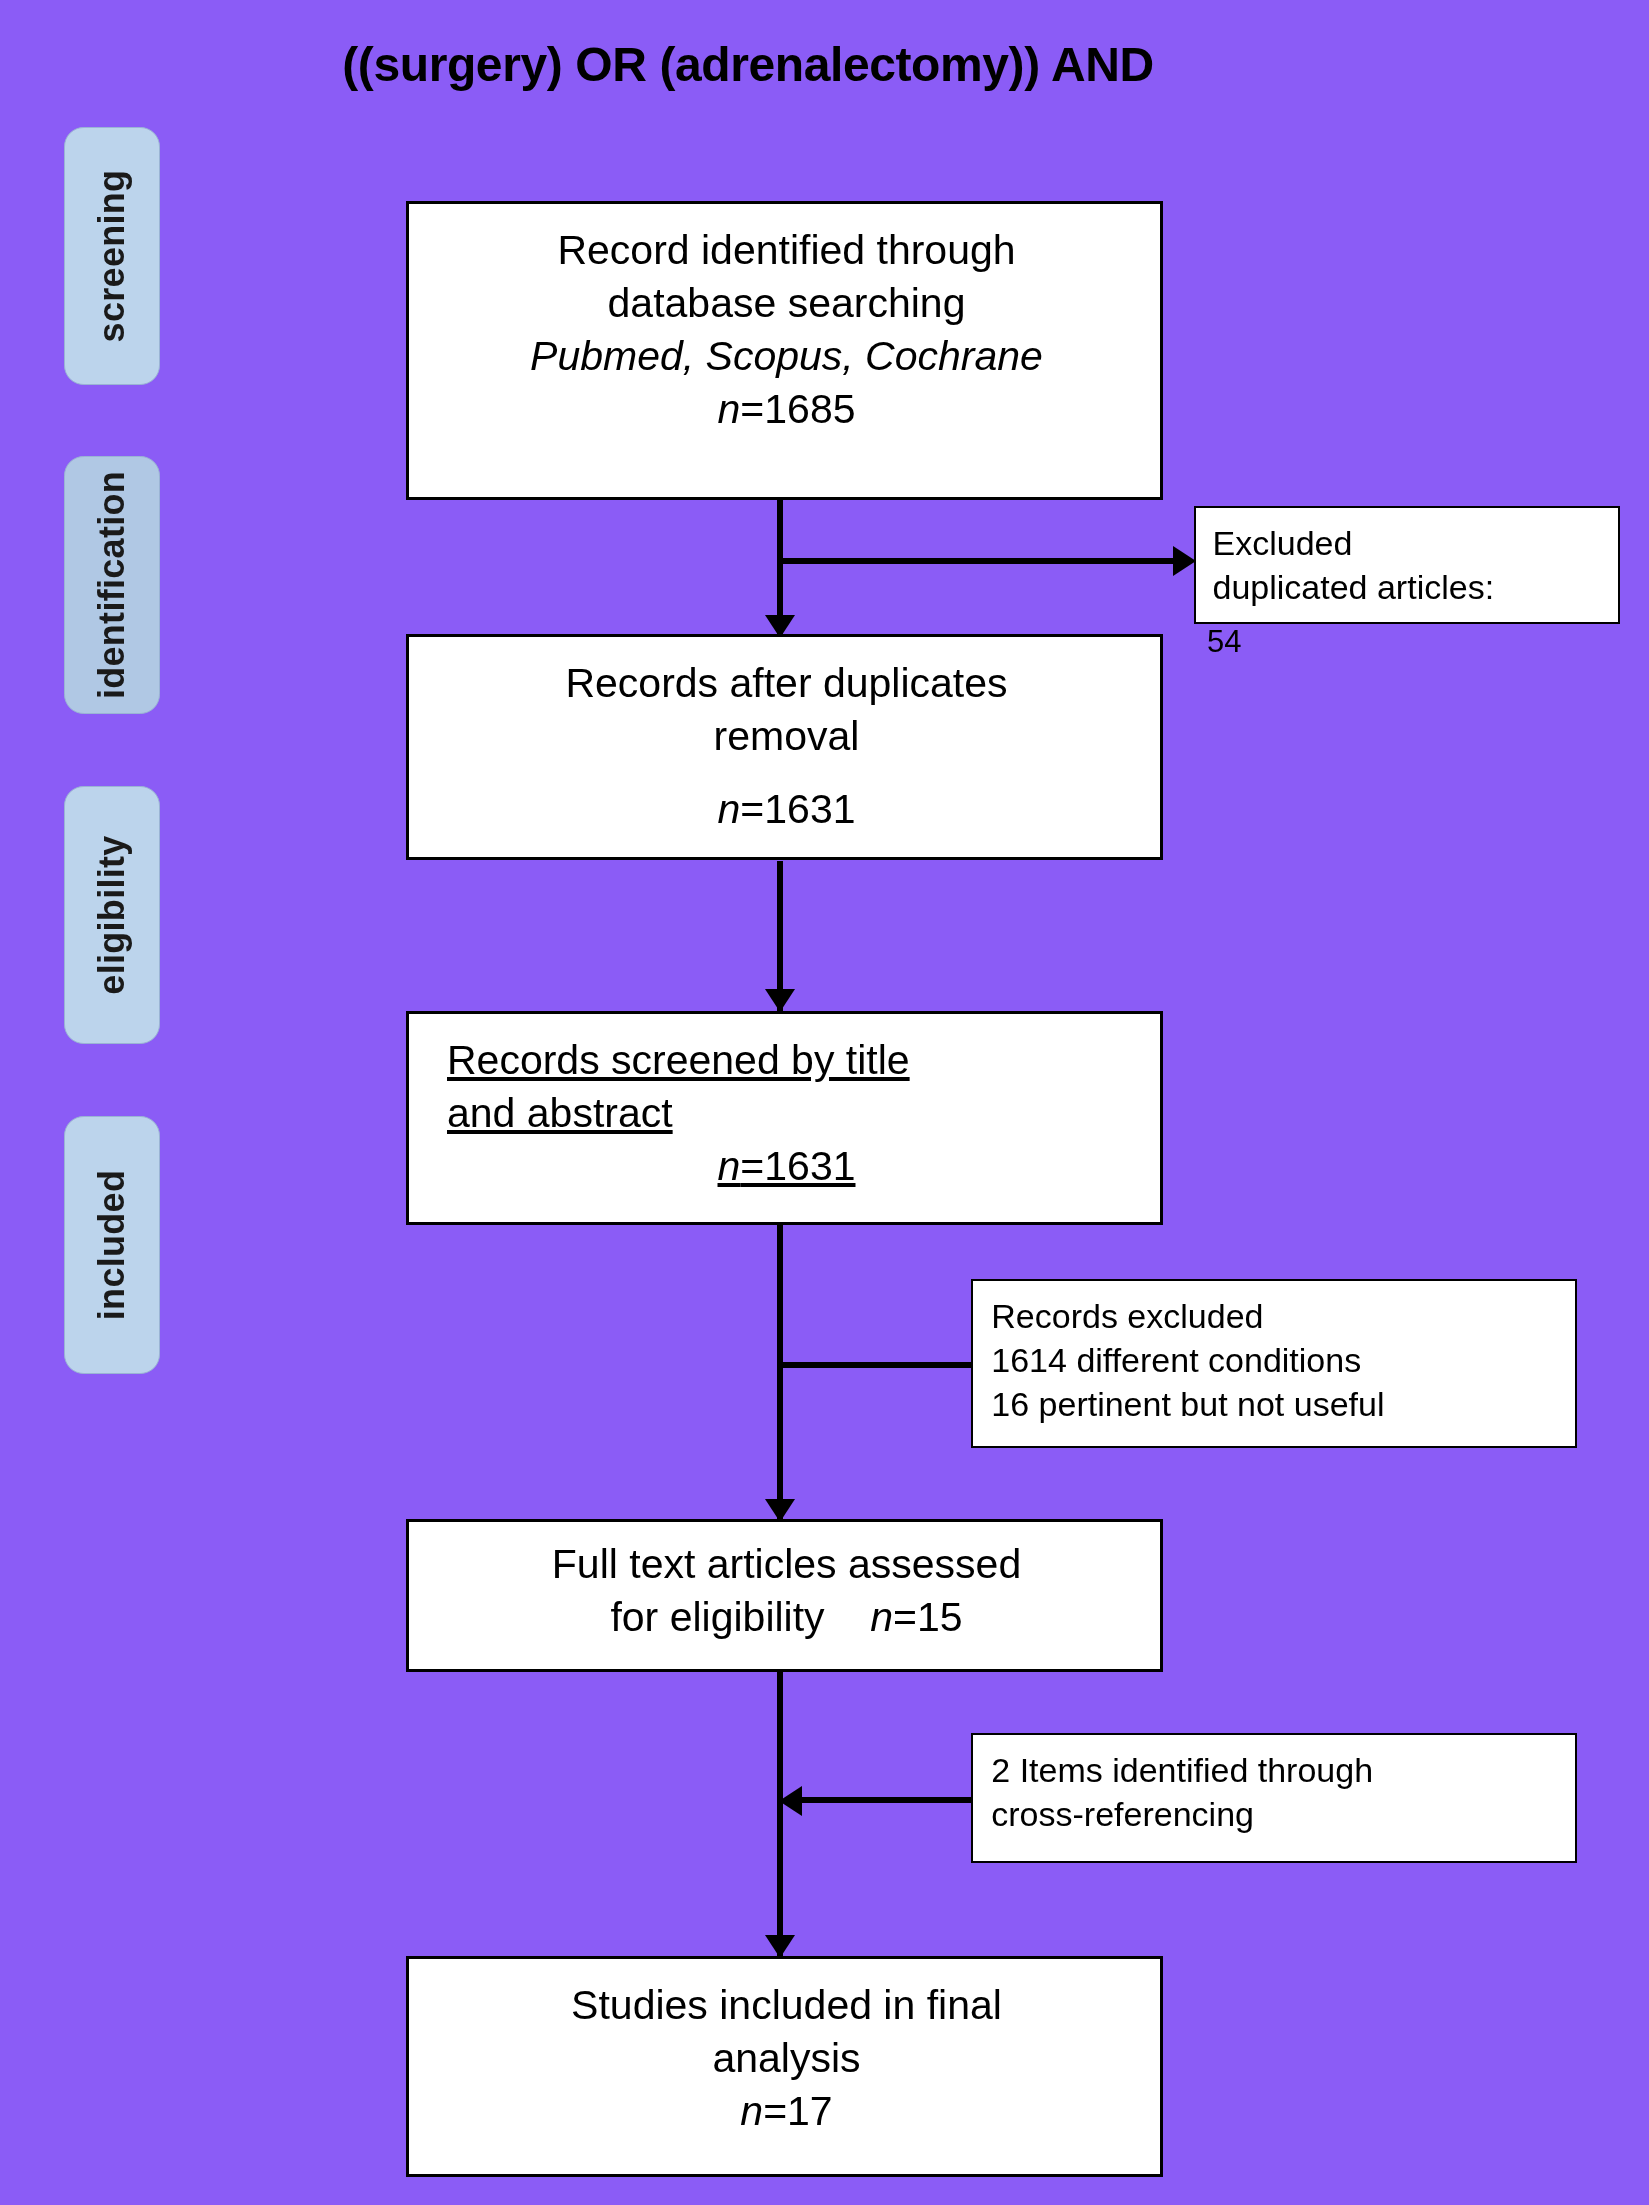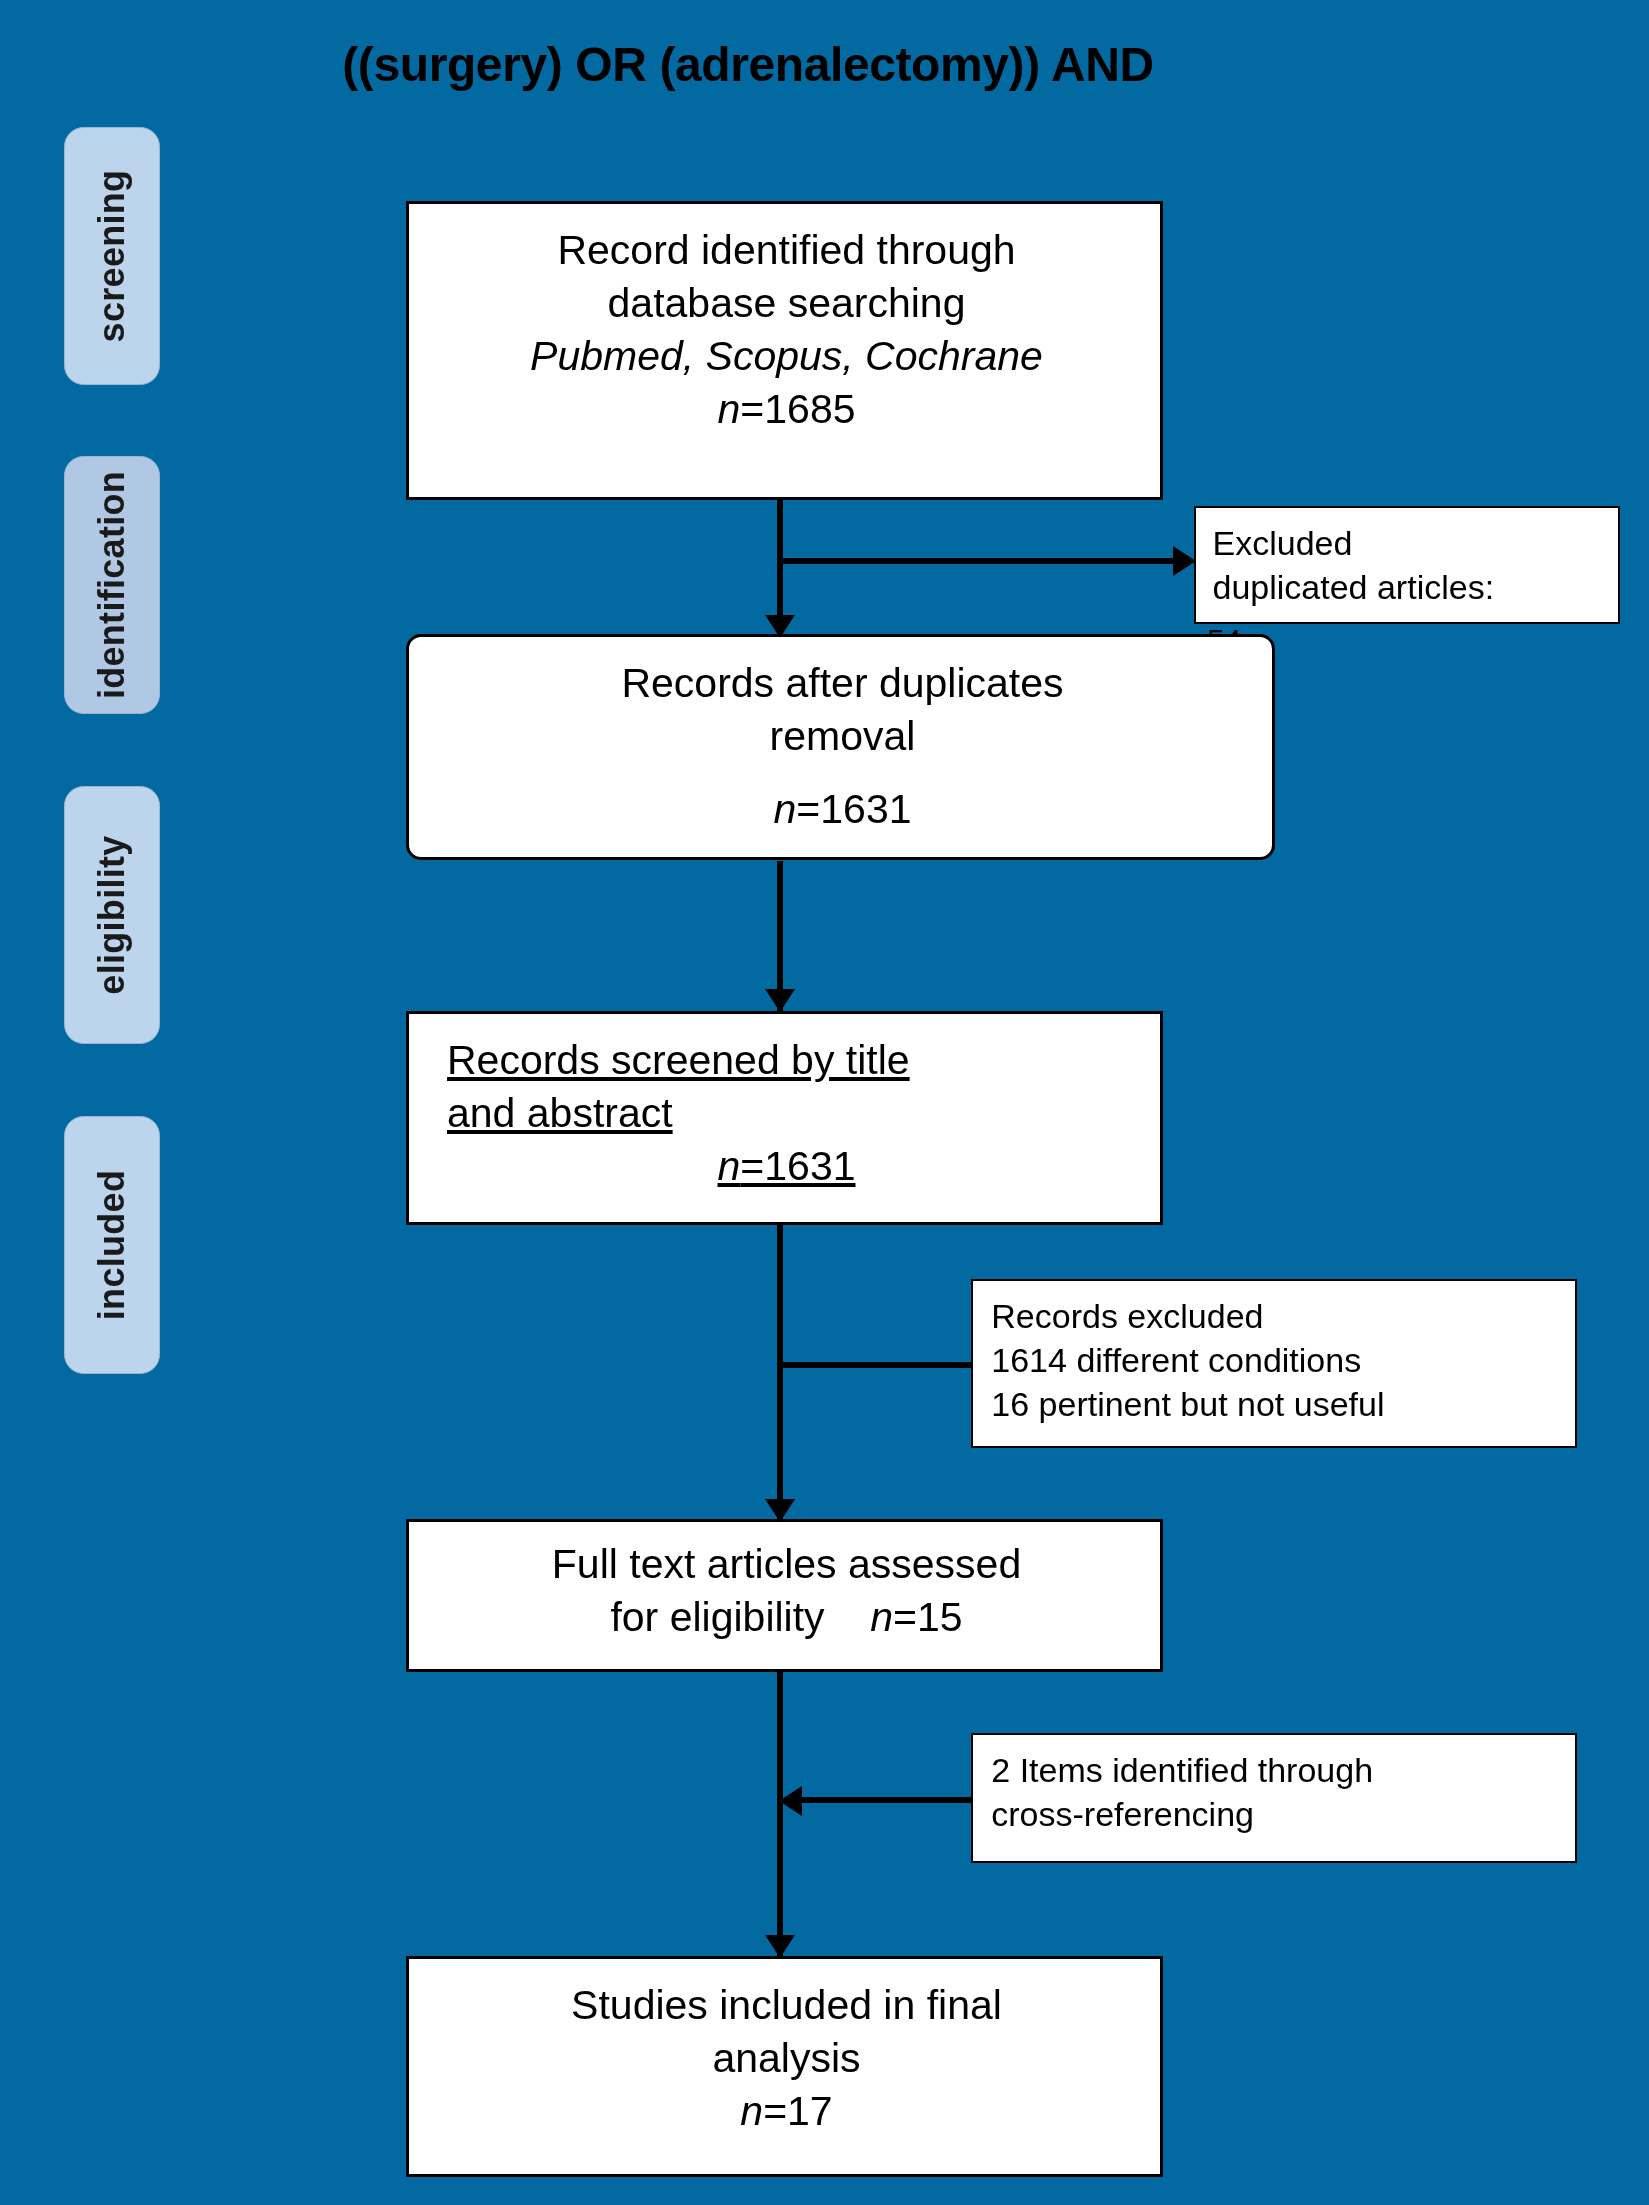--- a/index.html
+++ b/index.html
@@ -9,21 +9,21 @@
     background: #ffffff;
   }
   body {
     font-family: "Liberation Sans", sans-serif;
     color: #000000;
   }
   #page {
     position: relative;
     width: 1649px;
     height: 2205px;
-    background: #0369a1;
+    background: #8b5cf6;
     overflow: hidden;
   }
 
   
   .title {
     position: absolute;
     left: 267px;
     top: 36px;
     width: 962px;
     text-align: center;
@@ -185,21 +185,21 @@
   </div>
 
   <div class="box thin sidebox" style="left:1194px; top:506px; width:426px; height:118px;">
     <div class="inner" style="top:12.5px; padding:0 12.5px;">
       <span class="l">Excluded</span>
       <span class="l">duplicated articles:</span>
     </div>
   </div>
   <div class="overflow-num" style="left:1207px; top:626px; width:178px;">54</div>
 
-  <div class="box" style="left:406px; top:634px; width:869px; height:226px;border-radius:15px;">
+  <div class="box" style="left:406px; top:634px; width:757px; height:226px;">
     <div class="inner" style="top:19.6px;">
       <span class="l">Records after duplicates</span>
       <span class="l">removal</span>
       <span class="l" style="margin-top:19.6px;"><i class="n">n</i><span>=1631</span></span>
     </div>
   </div>
 
   <div class="box" style="left:406px; top:1011px; width:757px; height:214px;">
     <div class="inner" style="top:19.6px; padding:0 34px;text-decoration:underline;">
       <span class="l left">Records screened by title</span>

